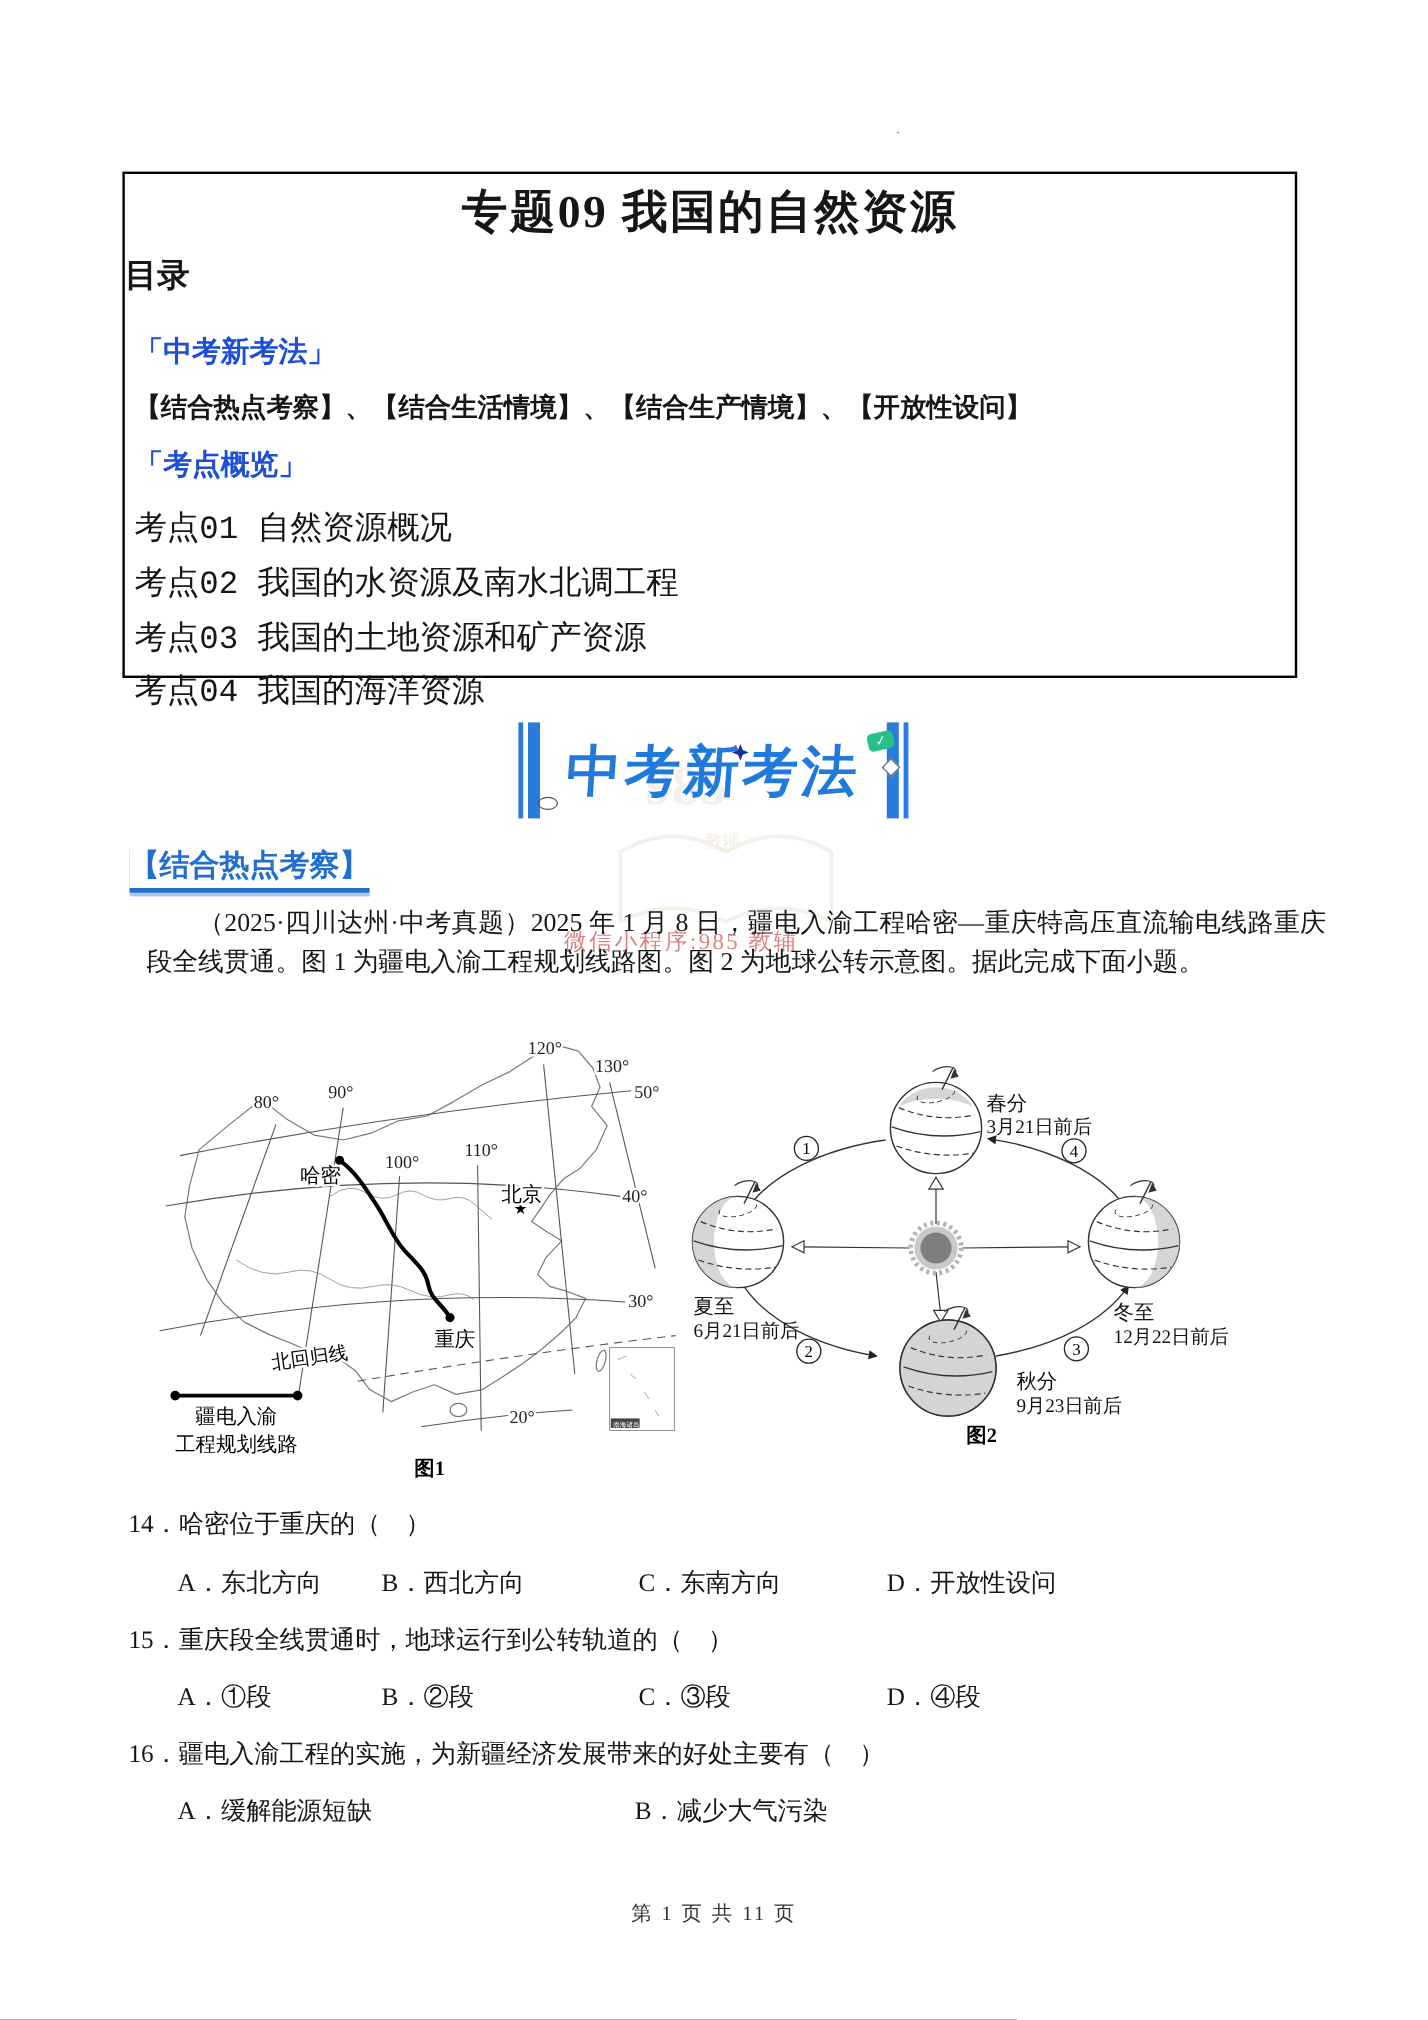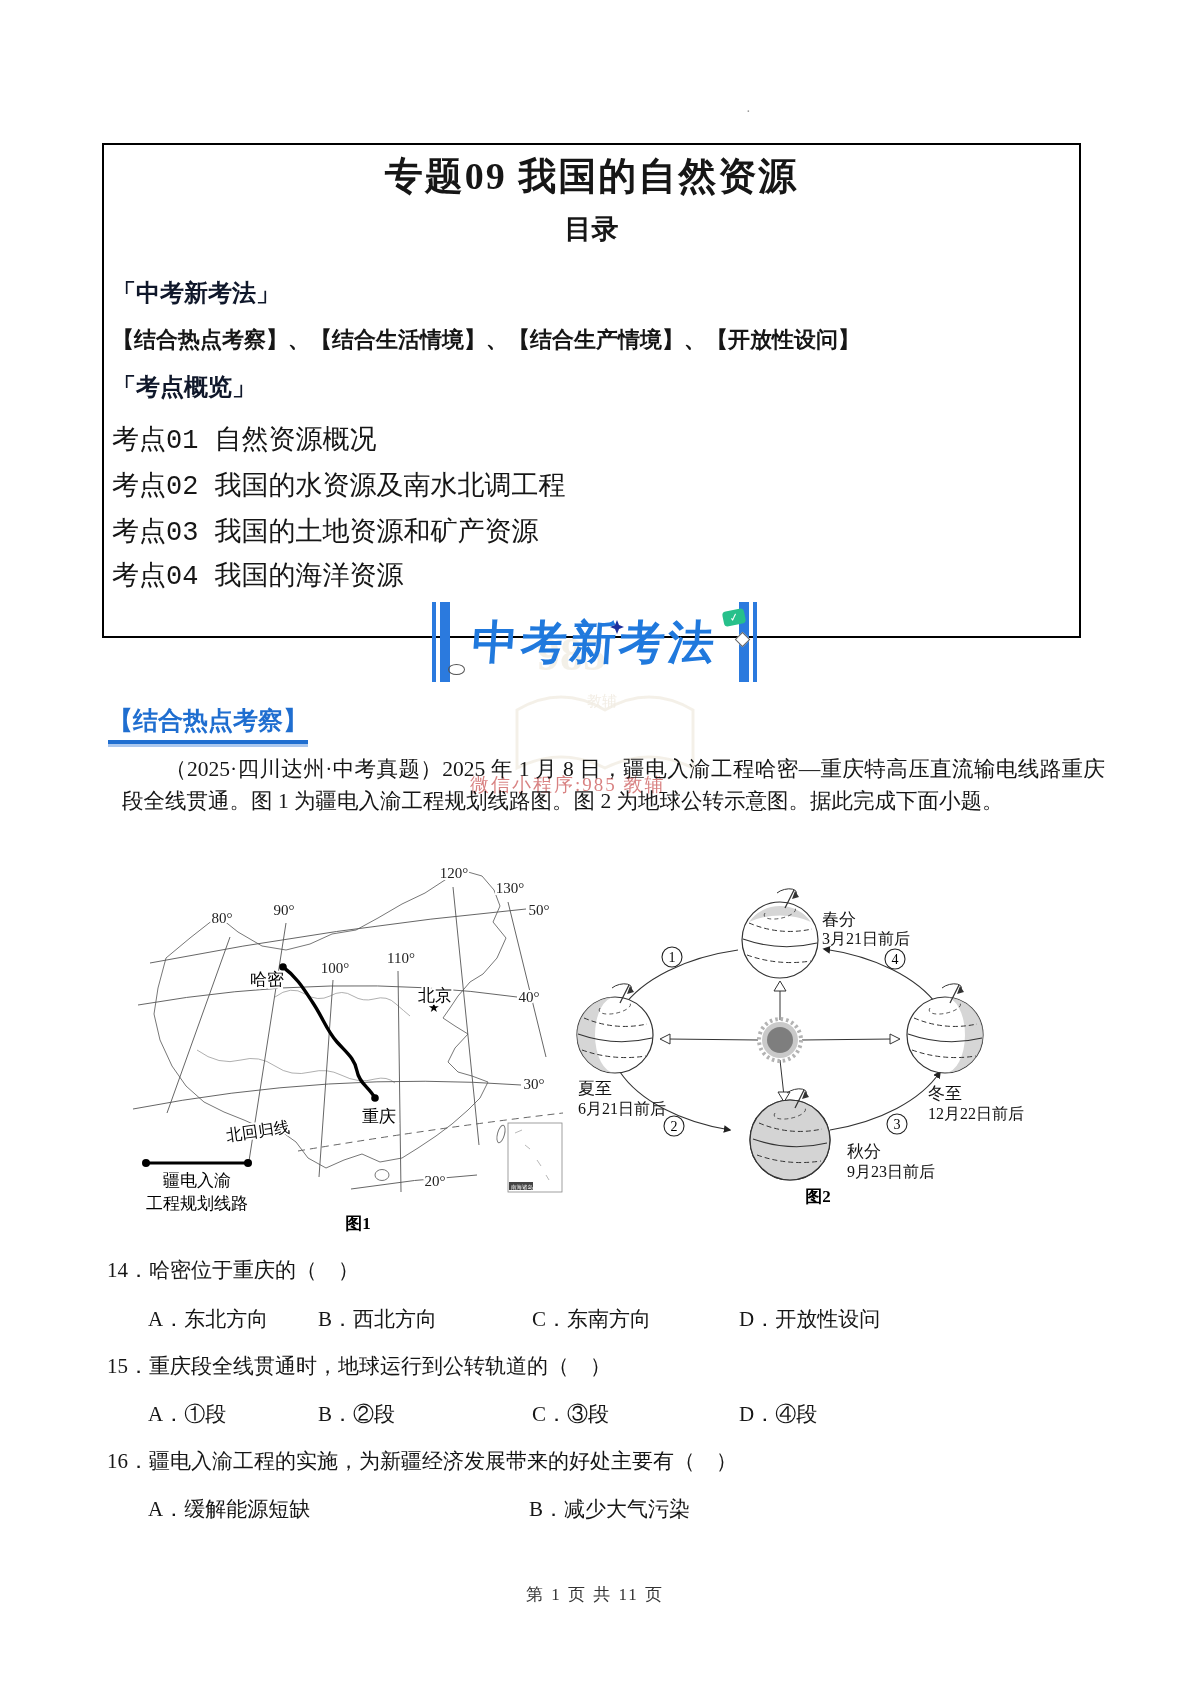--- a/index.html
+++ b/index.html
@@ -1,23 +1,23 @@
 <!DOCTYPE html>
 <html><head>
 <meta charset="utf-8">
 <style>
   html,body{margin:0;padding:0;background:#888;}
   .page{position:relative;width:1190px;height:1683px;background:#fff;overflow:hidden;
         font-family:"Liberation Serif","DejaVu Serif",serif;color:#161616;}
   .abs{position:absolute;}
   
-  .doc-box{position:absolute;left:102px;top:143px;width:979px;height:495px;border:2px solid #000;box-sizing:border-box;}
+  .doc-box{position:absolute;left:102px;top:143px;width:979px;height:422px;border:2px solid #000;box-sizing:border-box;}
   .doc-title{position:absolute;left:0;right:0;top:6px;text-align:center;font-size:38px;font-weight:bold;letter-spacing:2px;}
-  .doc-toc{position:absolute;left:0;right:0;top:66px;text-align:center;font-size:27px;font-weight:bold;}
-  .blue-head{position:absolute;left:8px;font-size:24px;font-weight:bold;color:#0f172a;
+  .doc-toc{position:absolute;left:0;right:0;top:66px;text-align:left;font-size:27px;font-weight:bold;}
+  .blue-head{position:absolute;left:8px;font-size:24px;font-weight:bold;color:#1d4ed8;
              font-family:"Liberation Sans","DejaVu Sans",sans-serif;}
   .items-line{position:absolute;left:8px;top:180px;font-size:22px;font-weight:600;}
   .point-line{position:absolute;left:8px;font-size:27px;font-family:Liberation Mono, monospace;}
   
   .banner{position:absolute;left:432px;top:600px;width:325px;height:84px;}
   .bar{position:absolute;top:2px;height:80px;background:#2b7ade;}
   .banner-text{position:absolute;left:22px;right:22px;top:0;height:84px;line-height:84px;text-align:center;
                font-family:"Liberation Sans","DejaVu Sans",sans-serif;font-weight:bold;font-size:46px;
                color:#2079dd;letter-spacing:3px;transform:skewX(-4deg);}
   .badge-green{position:absolute;left:291px;top:10px;width:22px;height:15px;background:#27c08b;border-radius:4px;

